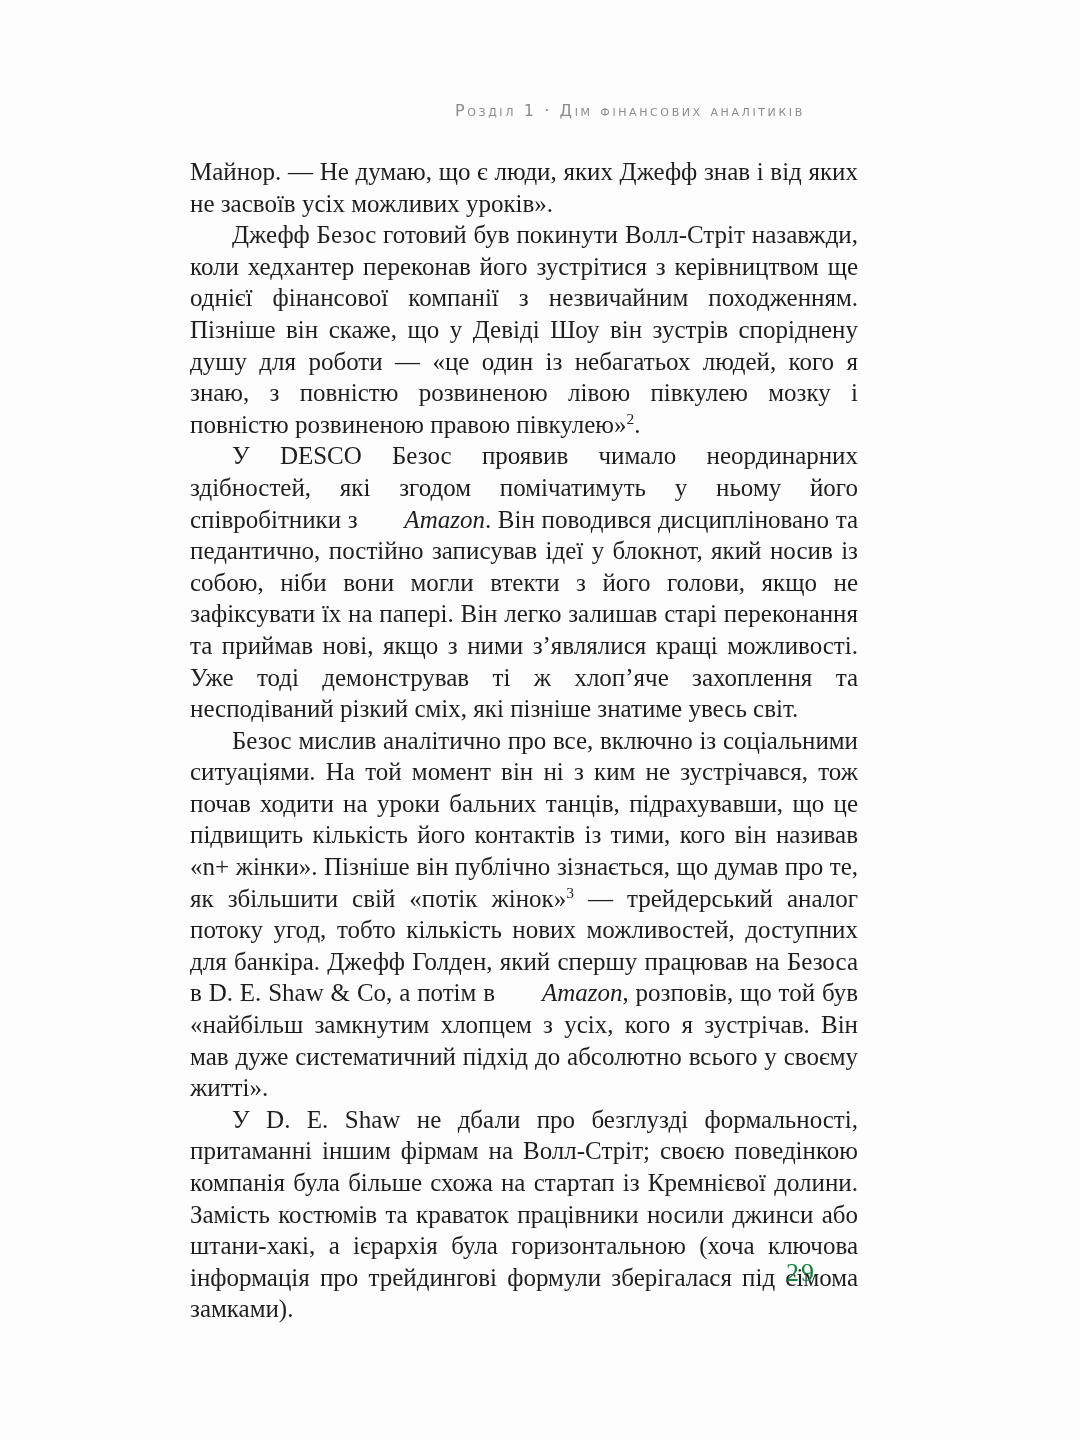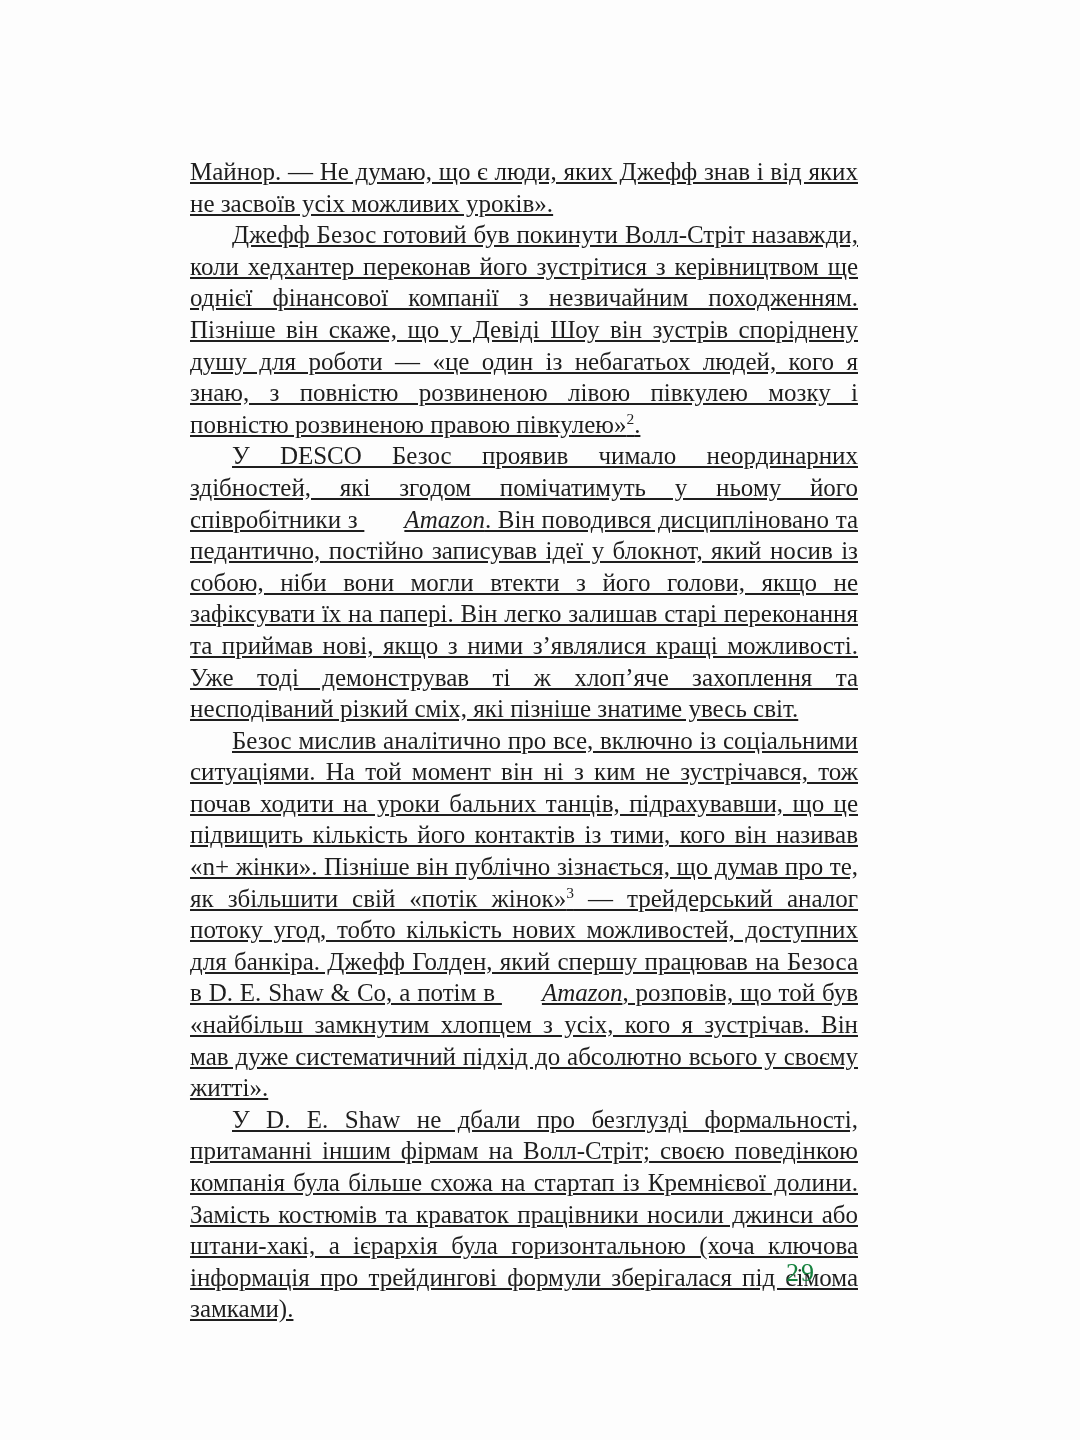--- a/index.html
+++ b/index.html
@@ -32,21 +32,20 @@
     top: 156px;
     left: 190px;
     width: 668px;
     font-size: 25px;
     line-height: 31.6px;
     text-align: justify;
   }
   .para {
     margin: 0;
     padding: 0;
-    text-decoration: underline;
   }
   .para.indent {
     text-indent: 42px;
   }
   .para em {
     font-style: italic;
     margin-left: 40px;
   }
   .para sup {
     font-size: 62%;
@@ -61,20 +60,21 @@
     left: 786px;
     font-size: 26px;
     letter-spacing: 2px;
     color: #15803d;
   }
 </style>
 </head>
 <body>
 
 <div class="page">
+  <div class="running-head">Розділ 1 · Дім фінансових аналітиків</div>
 
   <div class="body-text">
       <p class="para"><span>Майнор. — Не думаю, що є люди, яких Джефф знав і від яких не засвоїв усіх можливих уроків».</span></p>
       <p class="para indent"><span>Джефф Безос готовий був покинути Волл-Стріт назавжди, коли хедхантер переконав його зустрітися з керівництвом ще однієї фінансової компанії з незвичайним походженням. Пізніше він скаже, що у Девіді Шоу він зустрів споріднену душу для роботи — «це один із небагатьох людей, кого я знаю, з повністю розвиненою лівою півкулею мозку і повністю розвиненою правою півкулею»</span><sup>2</sup><span>.</span></p>
       <p class="para indent"><span>У DESCO Безос проявив чимало неординарних здібностей, які згодом помічатимуть у ньому його співробітники з </span><em>Amazon</em><span>. Він поводився дисципліновано та педантично, постійно записував ідеї у блокнот, який носив із собою, ніби вони могли втекти з його голови, якщо не зафіксувати їх на папері. Він легко залишав старі переконання та приймав нові, якщо з ними з’являлися кращі можливості. Уже тоді демонстрував ті ж хлоп’яче захоплення та несподіваний різкий сміх, які пізніше знатиме увесь світ.</span></p>
       <p class="para indent"><span>Безос мислив аналітично про все, включно із соціальними ситуаціями. На той момент він ні з ким не зустрічався, тож почав ходити на уроки бальних танців, підрахувавши, що це підвищить кількість його контактів із тими, кого він називав «n+ жінки». Пізніше він публічно зізнається, що думав про те, як збільшити свій «потік жінок»</span><sup>3</sup><span> — трейдерський аналог потоку угод, тобто кількість нових можливостей, доступних для банкіра. Джефф Голден, який спершу працював на Безоса в D. E. Shaw &amp; Co, а потім в </span><em>Amazon</em><span>, розповів, що той був «найбільш замкнутим хлопцем з усіх, кого я зустрічав. Він мав дуже систематичний підхід до абсолютно всього у своєму житті».</span></p>
       <p class="para indent"><span>У D. E. Shaw не дбали про безглузді формальності, притаманні іншим фірмам на Волл-Стріт; своєю поведінкою компанія була більше схожа на стартап із Кремнієвої долини. Замість костюмів та краваток працівники носили джинси або штани-хакі, а ієрархія була горизонтальною (хоча ключова інформація про трейдингові формули зберігалася під сімома замками).</span></p>
     </div>
 
   <div class="folio">29</div>

